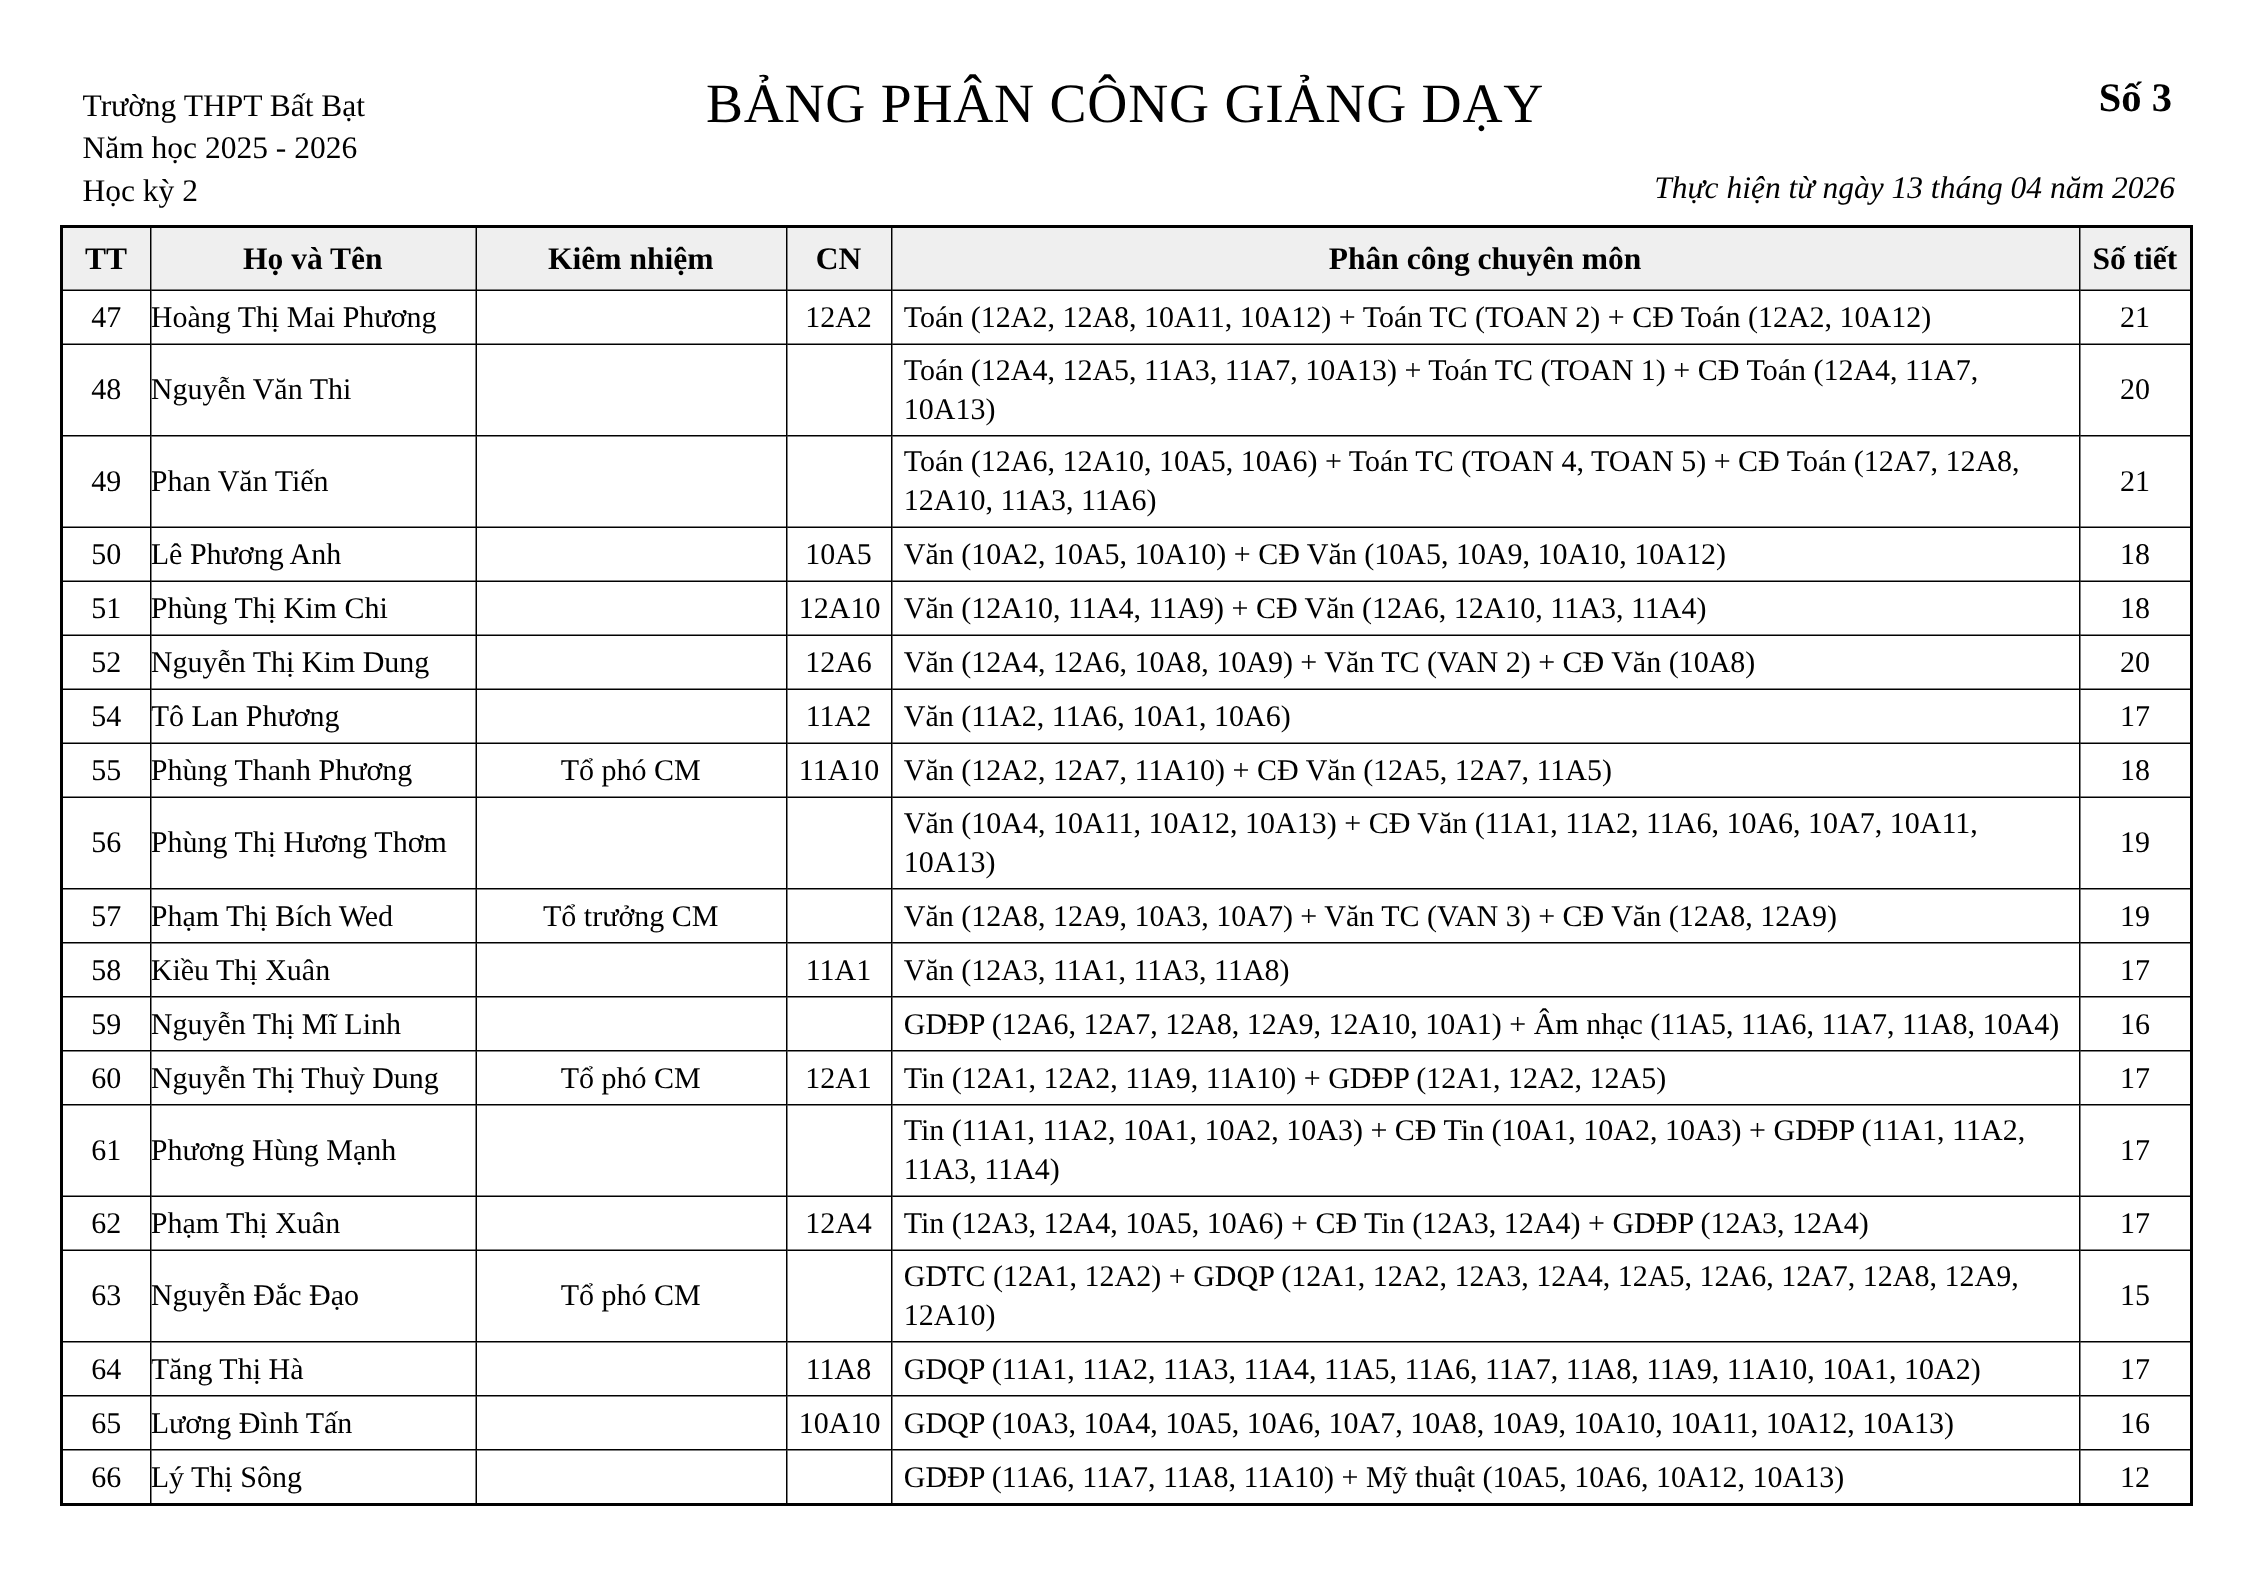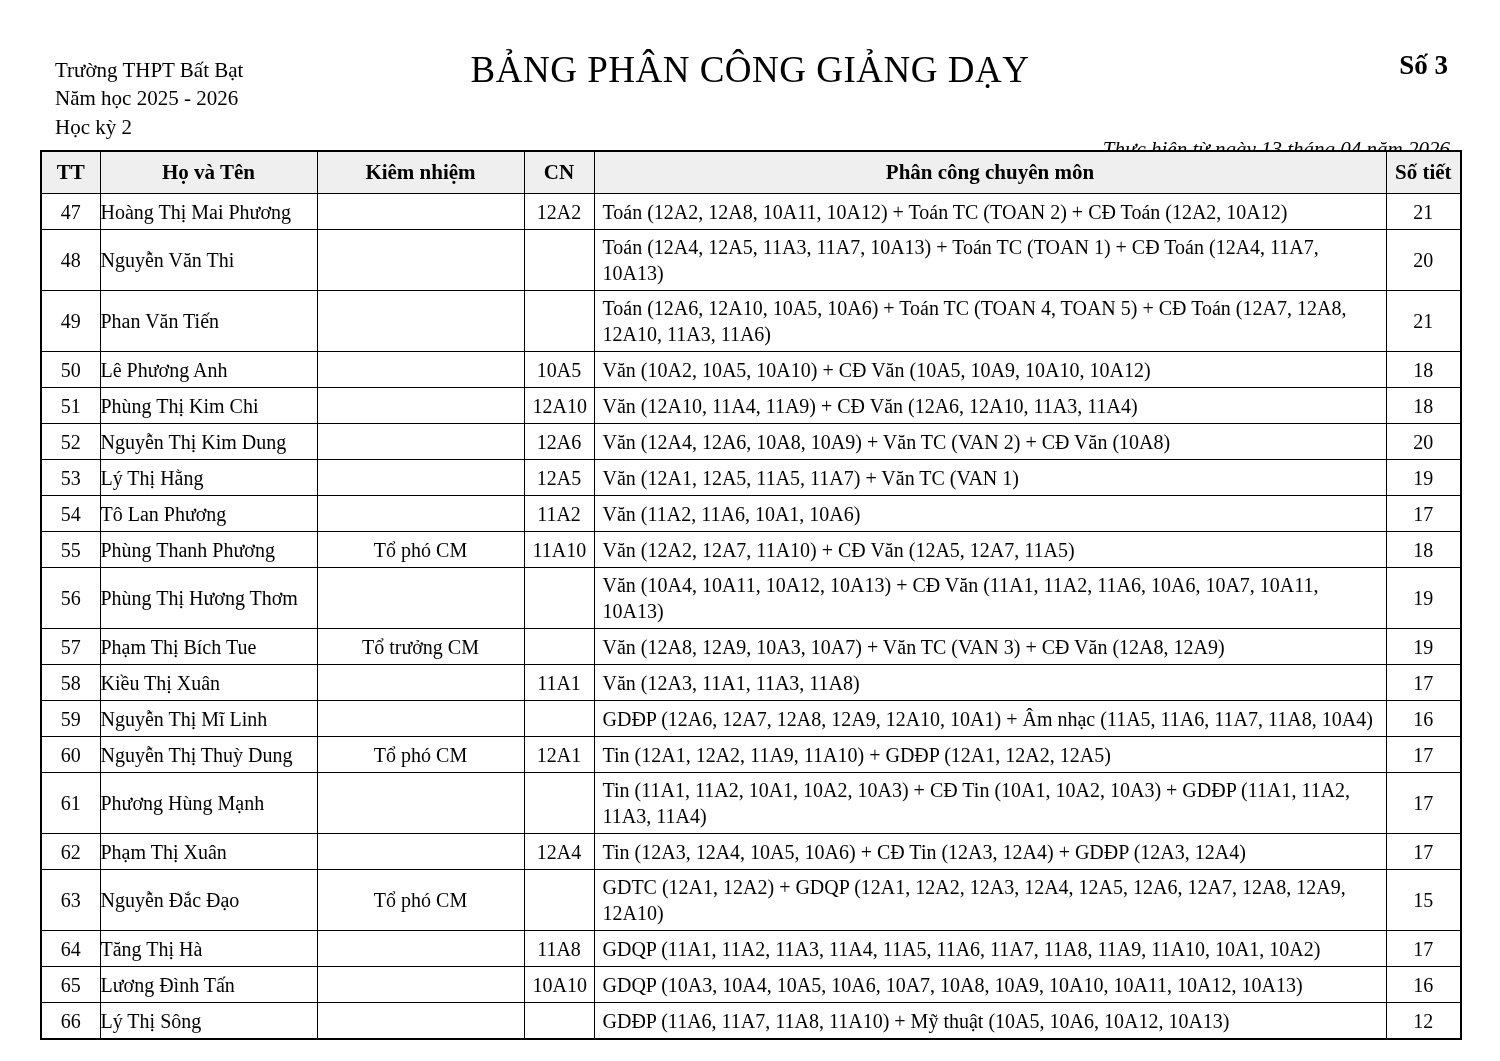--- a/index.html
+++ b/index.html
@@ -15,21 +15,20 @@
   .org-block{position:absolute;left:15px;top:16px;font-size:21px;line-height:1.35;}
   .org-block div{white-space:nowrap;}
   .doc-title{
     position:absolute;left:0;right:0;top:8px;text-align:center;
     font-size:37px;font-weight:normal;letter-spacing:.5px;margin:0;
   }
   .doc-number{position:absolute;right:12px;top:10px;font-size:27px;font-weight:bold;}
   .doc-date{
     position:absolute;right:10px;top:73px;font-size:21px;font-style:italic;
     text-align:center;
-    margin-top:24px;
   }
 
   
   .tbl-wrap{position:absolute;left:40px;top:150px;width:1420px;}
   table{border-collapse:collapse;width:1420px;table-layout:fixed;}
   th,td{
     border:1.5px solid #000;
     padding:4px 8px;
     font-size:20px;
     line-height:1.3;
@@ -128,28 +127,20 @@
           </tr>
           <tr>
             <td class="c-tt">52</td>
             <td class="c-name">Nguyễn Thị Kim Dung</td>
             <td class="c-role"></td>
             <td class="c-cn">12A6</td>
             <td class="c-assign">Văn (12A4, 12A6, 10A8, 10A9) + Văn TC (VAN 2) + CĐ Văn (10A8)</td>
             <td class="c-periods">20</td>
           </tr>
           <tr>
-            <td class="c-tt">53</td>
-            <td class="c-name">Lý Thị Hằng</td>
-            <td class="c-role"></td>
-            <td class="c-cn">12A5</td>
-            <td class="c-assign">Văn (12A1, 12A5, 11A5, 11A7) + Văn TC (VAN 1)</td>
-            <td class="c-periods">19</td>
-          </tr>
-          <tr>
             <td class="c-tt">54</td>
             <td class="c-name">Tô Lan Phương</td>
             <td class="c-role"></td>
             <td class="c-cn">11A2</td>
             <td class="c-assign">Văn (11A2, 11A6, 10A1, 10A6)</td>
             <td class="c-periods">17</td>
           </tr>
           <tr>
             <td class="c-tt">55</td>
             <td class="c-name">Phùng Thanh Phương</td>
@@ -161,21 +152,21 @@
           <tr>
             <td class="c-tt">56</td>
             <td class="c-name">Phùng Thị Hương Thơm</td>
             <td class="c-role"></td>
             <td class="c-cn"></td>
             <td class="c-assign">Văn (10A4, 10A11, 10A12, 10A13) + CĐ Văn (11A1, 11A2, 11A6, 10A6, 10A7, 10A11, 10A13)</td>
             <td class="c-periods">19</td>
           </tr>
           <tr>
             <td class="c-tt">57</td>
-            <td class="c-name">Phạm Thị Bích Tue</td>
+            <td class="c-name">Phạm Thị Bích Wed</td>
             <td class="c-role">Tổ trưởng CM</td>
             <td class="c-cn"></td>
             <td class="c-assign">Văn (12A8, 12A9, 10A3, 10A7) + Văn TC (VAN 3) + CĐ Văn (12A8, 12A9)</td>
             <td class="c-periods">19</td>
           </tr>
           <tr>
             <td class="c-tt">58</td>
             <td class="c-name">Kiều Thị Xuân</td>
             <td class="c-role"></td>
             <td class="c-cn">11A1</td>

